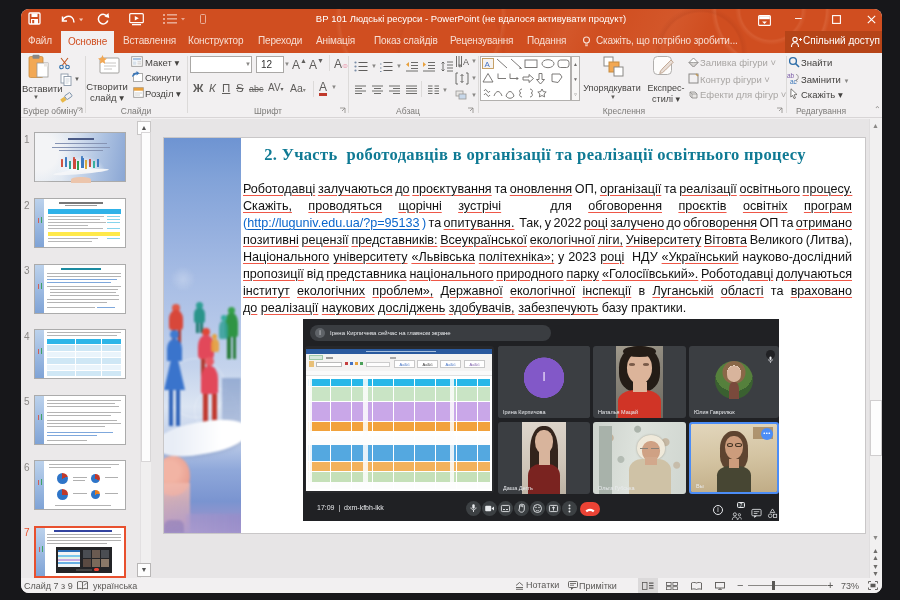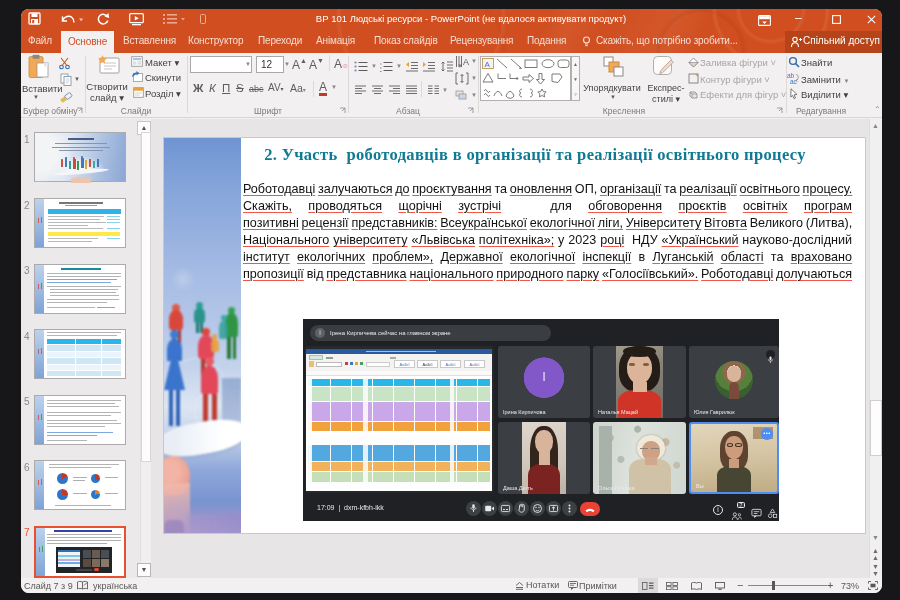--- a/index.html
+++ b/index.html
@@ -329,21 +329,21 @@
   <div class="rtext" style="left:780px;top:4px">Знайти</div>
   <svg class="abs" style="left:766px;top:19px" width="14" height="12" viewBox="0 0 14 12">
         <text x="0" y="6" font-size="6.5" fill="#7a5aa8">ab</text>
         <text x="3" y="11.5" font-size="6.5" fill="#3a76b8">ac</text>
         <path d="M9 2.5 c3 0 3 5 0 6 l1.5-1.5 m-1.5 1.5 l1.5 1" stroke="#8a8886" stroke-width="0.8" fill="none"></path>
       </svg>
   <div class="rtext" style="left:780px;top:20.5px">Замінити <span style="font-size:6px;color:#8a8886">▼</span></div>
   <svg class="abs" style="left:768px;top:35px" width="10" height="11" viewBox="0 0 10 11">
         <path d="M2 0.8 L8 6.5 L5 6.8 L6.5 10 L5 10.6 L3.6 7.4 L1.8 9 Z" fill="#fff" stroke="#5f5d5b" stroke-width="0.8"></path>
       </svg>
-  <div class="rtext" style="left:780px;top:36px">Виділити ▾</div>
+  <div class="rtext" style="left:780px;top:36px">Скажіть ▾</div>
   <div class="glabel" style="left:775px;width:44px;text-align:center">Редагування</div>
   <div class="abs" style="left:853px;top:52px;color:#8a8886;font-size:8px">⌃</div>
  </div>
  <div id="main">
   <div id="thumbpanel">
    <div class="tnum" style="top:15px">1</div>
    <div class="thumb" style="top:13px;background:linear-gradient(100deg,#edf0f4 0%,#e2e9f2 35%,#aec3e2 70%,#8aa6d4 100%)">
      <div class="abs" style="left:0;top:0;width:36px;height:50px;background:radial-gradient(ellipse at 15% 40%,#f3f4f6 40%,rgba(243,244,246,0) 72%)"></div>
      <div class="abs" style="left:33px;top:5px;width:26px;height:1.8px;background:#4a5a86"></div>
      <div class="abs" style="left:20px;top:10px;width:52px;height:1.1px;background:#8694b4"></div>
@@ -526,24 +526,26 @@
       <div class="abs" style="left:-8px;top:318px;width:34px;height:40px;background:radial-gradient(circle at 40% 38%,#f2b4a4 30%,#e69a8c 78%,#e0948a 100%);border-radius:48%"></div>
       <div class="abs" style="left:-10px;top:345px;width:36px;height:50px;background:linear-gradient(170deg,rgba(240,184,172,.9) 10%,rgba(216,170,186,.55) 75%,rgba(190,160,200,.4) 100%)"></div>
       <div class="abs" style="left:22px;top:376px;width:55px;height:19px;background:linear-gradient(90deg,rgba(172,154,204,.45) 0%,rgba(152,138,200,.55) 100%)"></div>
       <div class="abs" style="left:0px;top:382px;width:20px;height:13px;background:rgba(138,122,184,.55);border-radius:6px 6px 0 0"></div>
      </div>
    </div>
    <div id="slidetitle">2. Участь &nbsp;роботодавців в організації та реалізації освітнього процесу</div>
    <div id="body">
           <div class="ln" style="word-spacing:-0.8px"><span class="s">Роботодавці</span> <span class="s">залучаються</span> <span class="s">до</span> <span class="s">проєктування</span> та <span class="s">оновлення</span> ОП, <span class="s">організації</span> та <span class="s">реалізації</span> <span class="s">освітнього</span> <span class="s">процесу.</span></div>
 <div class="ln"><span class="s">Скажіть,</span> <span class="s">проводяться</span> <span class="s">щорічні</span> <span class="s">зустрічі</span> <span>&nbsp;</span> для <span class="s">обговорення</span> <span class="s">проєктів</span> <span class="s">освітніх</span> <span class="s">програм</span></div>
+<div class="ln" style="word-spacing:-1.15px"><span class="lk">(<span class="s" style="text-decoration-color:#0b63c5">http://luguniv.edu.ua/?p=95133</span> )</span> та <span class="s">опитування.</span>&nbsp; Так, у 2022 <span class="s">році</span> <span class="s">залучено</span> до <span class="s">обговорення</span> ОП та <span class="s">отримано</span></div>
 <div class="ln" style="word-spacing:-0.75px"><span class="s">позитивні</span> <span class="s">рецензії</span> <span class="s">представників:</span> <span class="s">Всеукраїнської</span> <span class="s">екологічної</span> <span class="s">ліги,</span> <span class="s">Університету</span> <span class="s">Вітовта</span> Великого (Литва),</div>
 <div class="ln"><span class="s">Національного</span> <span class="s">університету</span> <span class="s">«Львівська</span> <span class="s">політехніка»;</span> у 2023 <span class="s">році</span>&nbsp; НДУ <span class="s">«Український</span> науково-дослідний</div>
+<div class="ln" style="word-spacing:-0.7px"><span class="s">пропозиції</span> від <span class="s">представника</span> <span class="s">національного</span> <span class="s">природного</span> <span class="s">парку</span> <span class="s">«Голосіївський».</span> <span class="s">Роботодавці</span> <span class="s">долучаються</span></div>
 <div class="ln"><span class="s">інститут</span> <span class="s">екологічних</span> <span class="s">проблем»,</span> <span class="s">Державної</span> <span class="s">екологічної</span> <span class="s">інспекції</span> в <span class="s">Луганській</span> <span class="s">області</span> та <span class="s">враховано</span></div>
-<div class="ln" style="word-spacing:-0.7px"><span class="s">пропозиції</span> від <span class="s">представника</span> <span class="s">національного</span> <span class="s">природного</span> <span class="s">парку</span> <span class="s">«Голосіївський».</span> <span class="s">Роботодавці</span> <span class="s">долучаються</span></div>
+<div class="lnl"><span class="s">до</span> <span class="s">реалізації</span> <span class="s">наукових</span> <span class="s">досліджень</span> <span class="s">здобувачів,</span> <span class="s">забезпечують</span> базу практики.</div>
         </div>
    <div id="meet">
     <div class="abs" style="left:7px;top:6px;width:241px;height:16px;background:#3a3d41;border-radius:8px">
       <div class="abs" style="left:5px;top:3px;width:10px;height:10px;border-radius:50%;background:#5f6368;color:#dadce0;font-size:7px;text-align:center;line-height:10px">i</div>
       <div class="abs" style="left:20px;top:5px;font-size:6px;color:#e8eaed">Ірена Кирпичева сейчас на главном экране</div>
     </div>
     <div class="tile" style="left:2px;top:27px;width:189px;height:147px;background:#27282b">
       <div class="abs" style="left:1px;top:3px;width:186px;height:142px;background:#fff">
         <div class="abs" style="left:0;top:0;width:186px;height:5px;background:#2a5a9e"></div>
         <div class="abs" style="left:60px;top:1.5px;width:70px;height:1.5px;background:#a8c0dc"></div>

